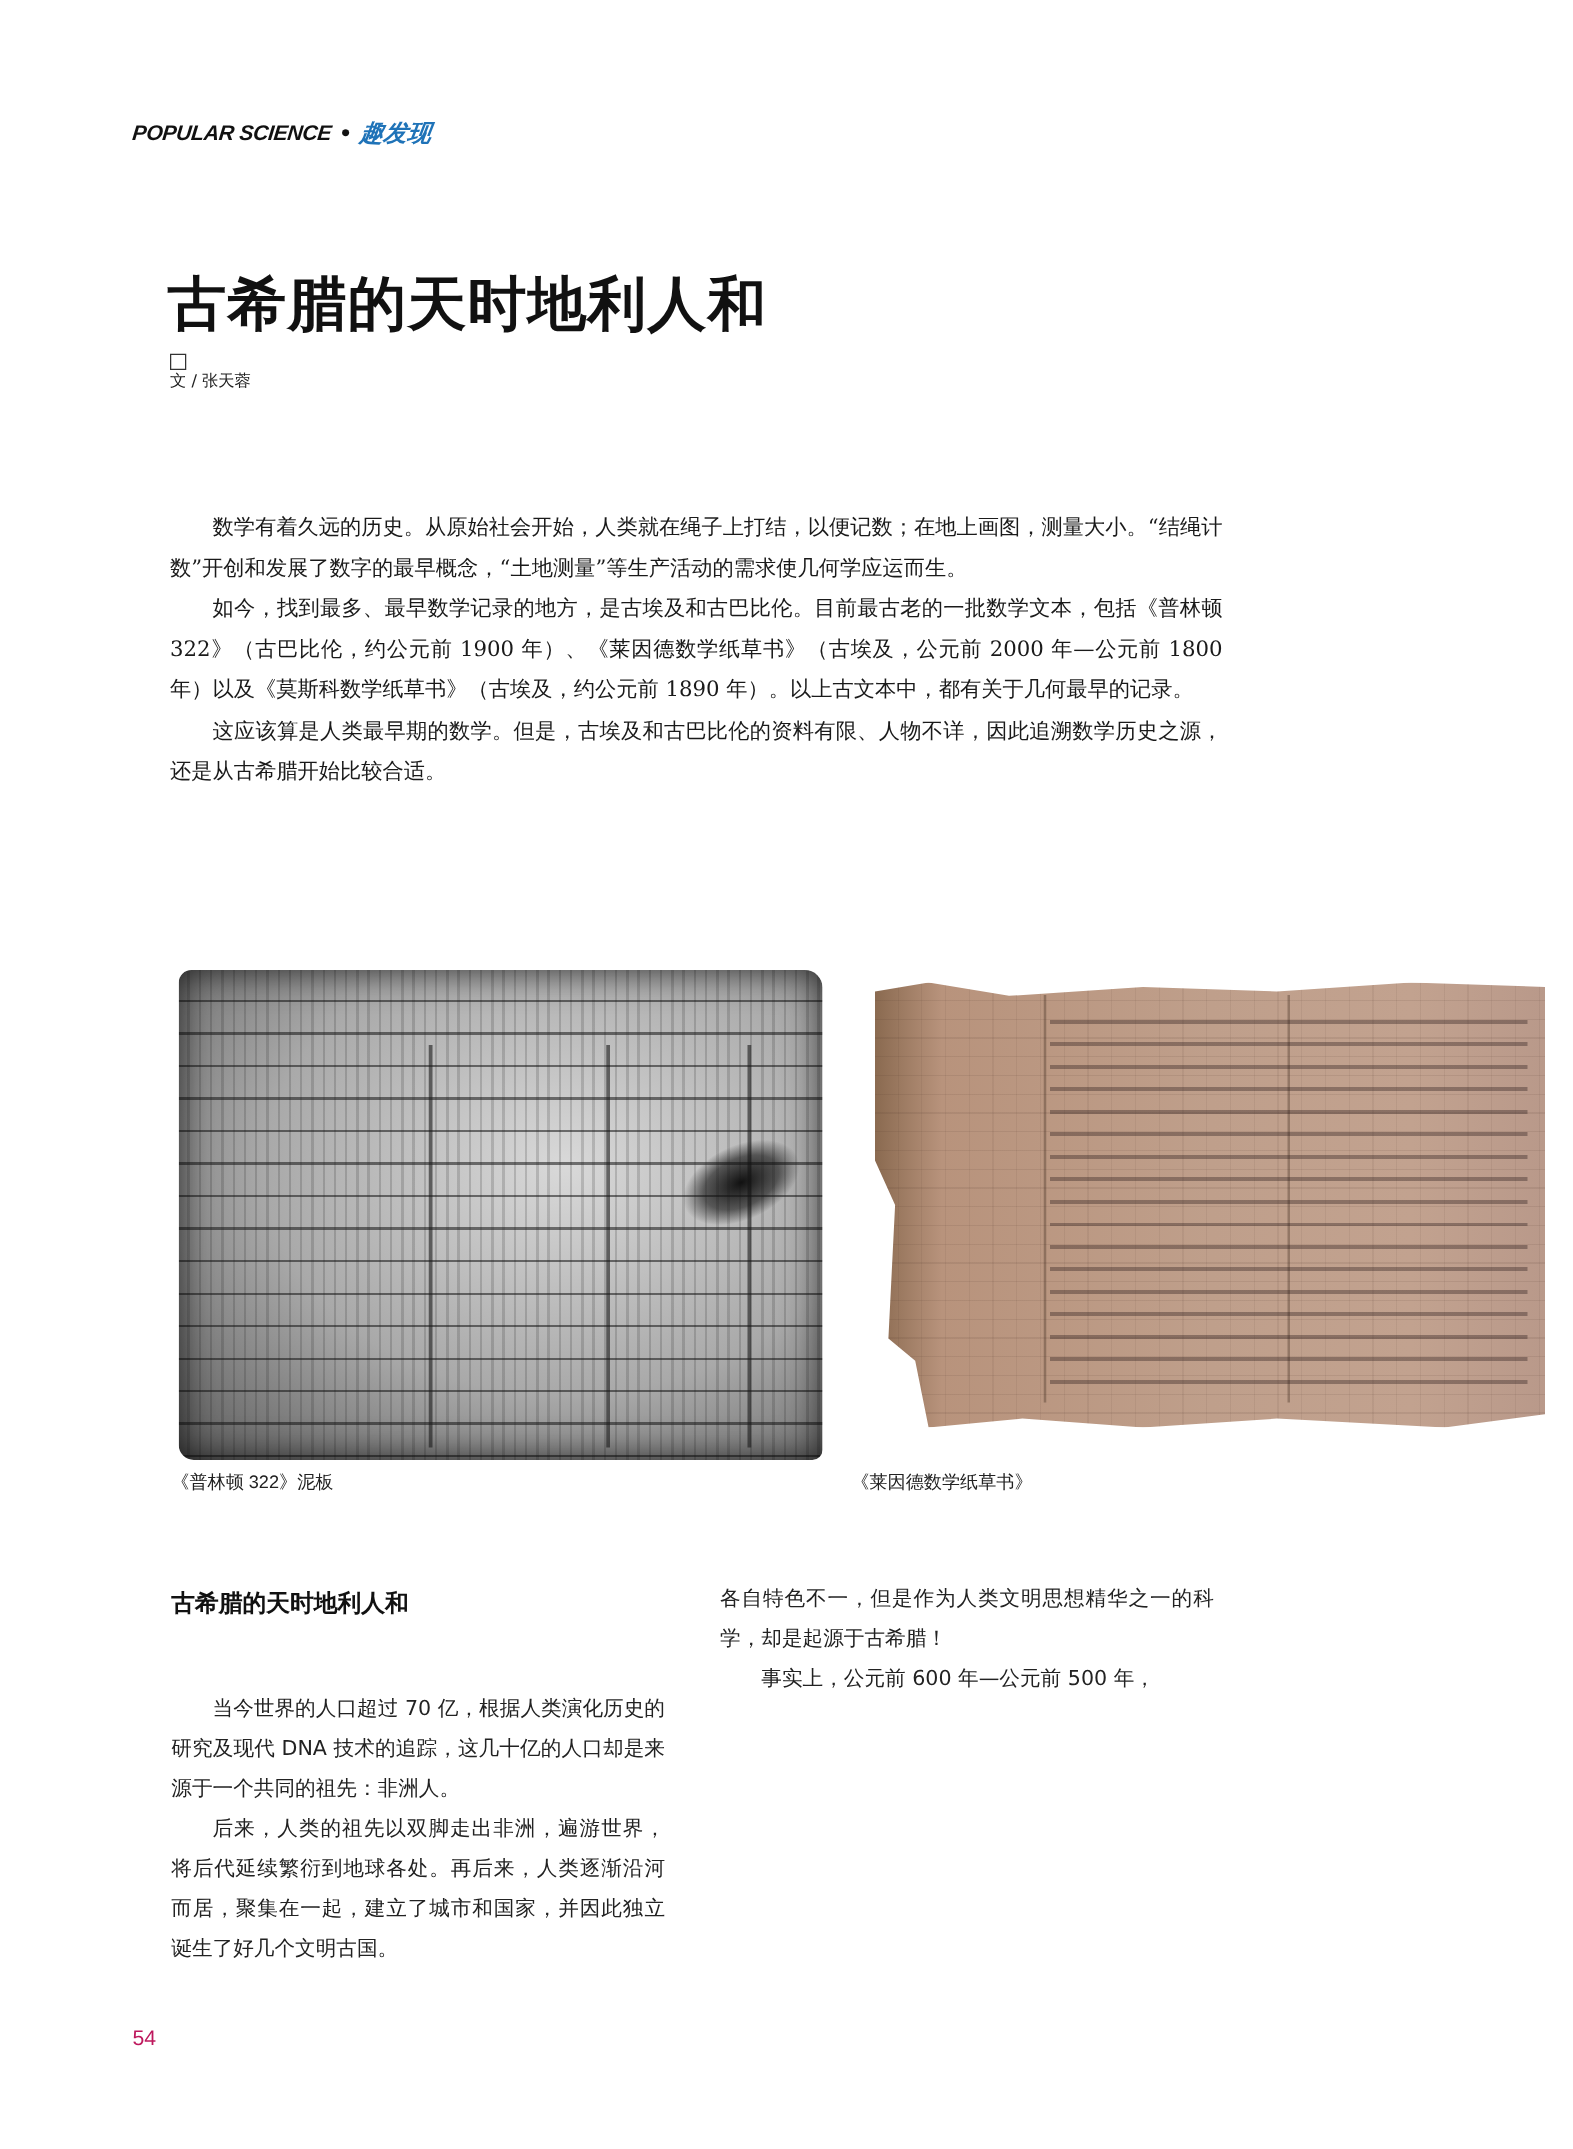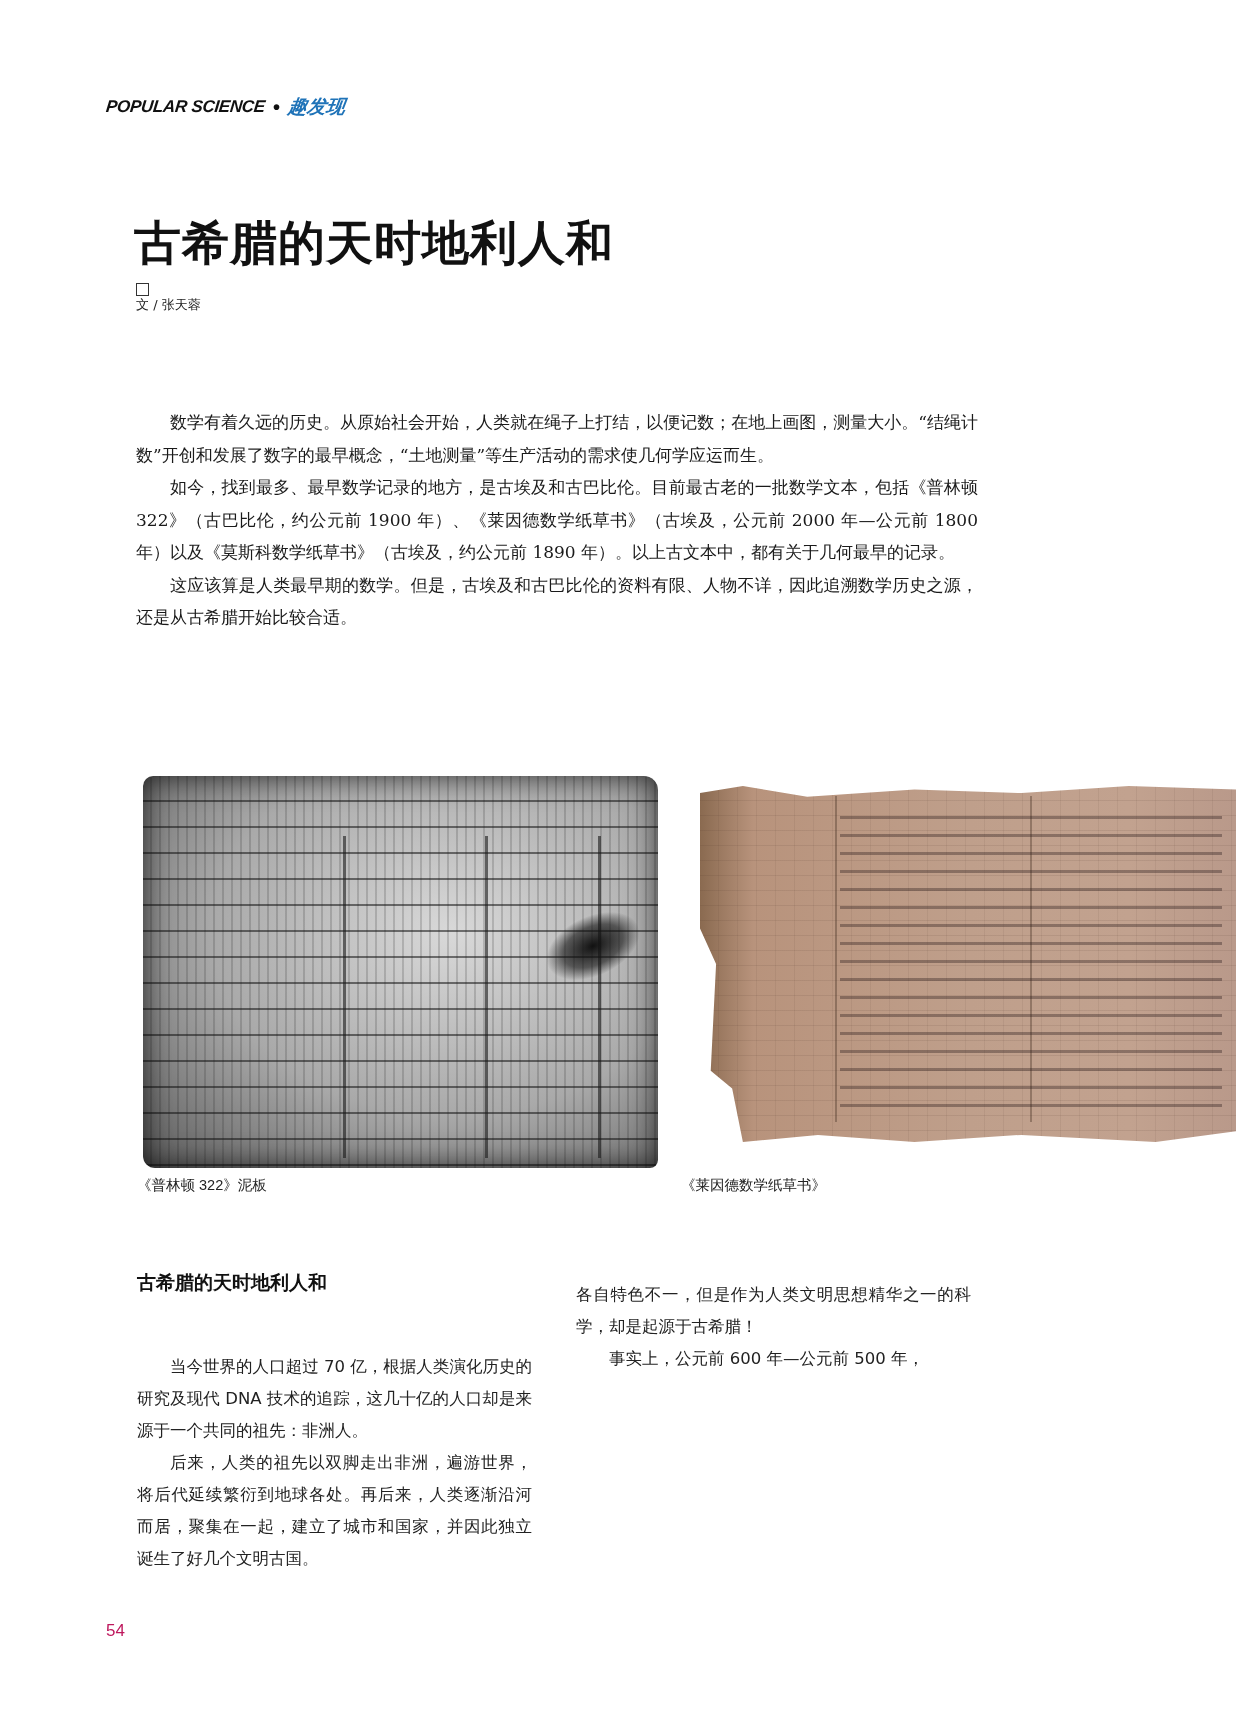--- a/index.html
+++ b/index.html
@@ -46,21 +46,21 @@
   .fig-papyrus .divider { position: absolute; top: 10px; bottom: 20px; width: 2px; background: rgba(60,40,30,0.35); }
 
   .caption { font-family: Liberation Sans, sans-serif; font-size: 14.5px; color: #222; white-space: nowrap; }
   .caption-tablet { left: 137px; top: 1176px; }
   .caption-papyrus { left: 681px; top: 1176px; }
 
   
   .subhead { left: 137px; top: 1270px; font-family: "DejaVu Sans", sans-serif; font-weight: 700; font-size: 19px; color: #111; white-space: nowrap; }
   .col { font-family: "DejaVu Sans", sans-serif; font-size: 16.5px; line-height: 32px; color: #222; text-align: justify; width: 395px; }
   .col p { margin: 0; text-indent: 2em; }
-  .col p.cont { text-indent: 0; margin-top: 16px; }
+  .col p.cont { text-indent: 0; }
   .col-left { left: 137px; top: 1327px; margin-top: 24px; }
   .col-right { left: 576px; top: 1263px; }
 
   .page-number { left: 106px; top: 1621px; font-family: "Liberation Sans", sans-serif; font-size: 17px; color: #be185d; }
 </style>
 </head>
 <body>
 
 <div class="abs header">
   <span class="brand">POPULAR SCIENCE</span>

